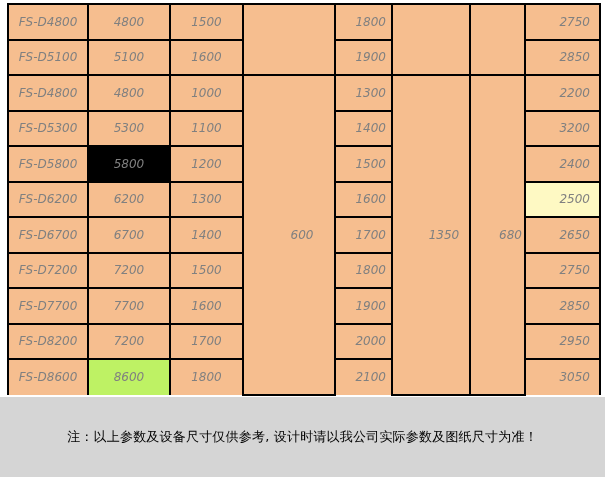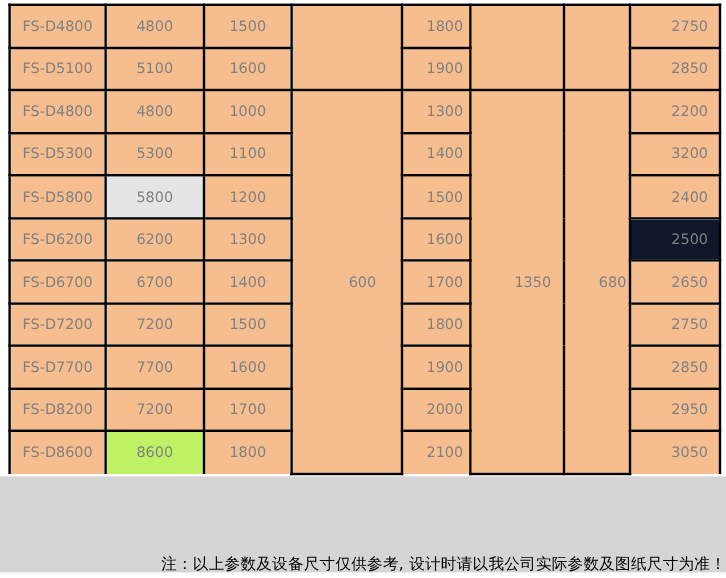--- a/index.html
+++ b/index.html
@@ -21,21 +21,21 @@
     background: #d5d5d5;
   }
   table.spec {
     position: absolute;
     left: 7px;
     top: 3px;
     border-collapse: collapse;
     table-layout: fixed;
     width: 592px;
   }
-  table.spec tr { height: 35.5px; }
+  table.spec tr { height: 35.5px; font-style: italic; }
   table.spec td {
     border: 2px solid #000000;
     font-size: 12px;
     color: #808080;
     text-align: center;
     vertical-align: middle;
     padding: 0;
     overflow: hidden;
     white-space: nowrap;
   }
@@ -46,21 +46,21 @@
   .note {
     position: absolute;
     left: 0;
     width: 605px;
     text-align: center;
     font-size: 13px;
     color: #000000;
     letter-spacing: 0.2px;
   }
   .note1 { top: 408px; }
-  .note2 { top: 461px; text-align: right; }
+  .note2 { top: 428px; }
 </style>
 </head>
 <body>
 
 <div class="page">
 
   <div class="gray-band"></div>
 
   <table class="spec">
     <colgroup>
@@ -103,31 +103,31 @@
       </tr>
       <tr>
         <td style="background:#f6be8f">FS-D5300</td>
         <td style="background:#f6be8f">5300</td>
         <td style="background:#f6be8f">1100</td>
         <td class="c5" style="background:#f6be8f">1400</td>
         <td class="c8" style="background:#f6be8f">3200</td>
       </tr>
       <tr>
         <td style="background:#f6be8f">FS-D5800</td>
-        <td style="background:#e5e5e5">5800</td>
+        <td style="background:#000000">5800</td>
         <td style="background:#f6be8f">1200</td>
         <td class="c5" style="background:#f6be8f">1500</td>
         <td class="c8" style="background:#f6be8f">2400</td>
       </tr>
       <tr>
         <td style="background:#f6be8f">FS-D6200</td>
         <td style="background:#f6be8f">6200</td>
         <td style="background:#f6be8f">1300</td>
         <td class="c5" style="background:#f6be8f">1600</td>
-        <td class="c8" style="background:#0f172a">2500</td>
+        <td class="c8" style="background:#fef9c3">2500</td>
       </tr>
       <tr>
         <td style="background:#f6be8f">FS-D6700</td>
         <td style="background:#f6be8f">6700</td>
         <td style="background:#f6be8f">1400</td>
         <td class="c5" style="background:#f6be8f">1700</td>
         <td class="c8" style="background:#f6be8f">2650</td>
       </tr>
       <tr>
         <td style="background:#f6be8f">FS-D7200</td>

